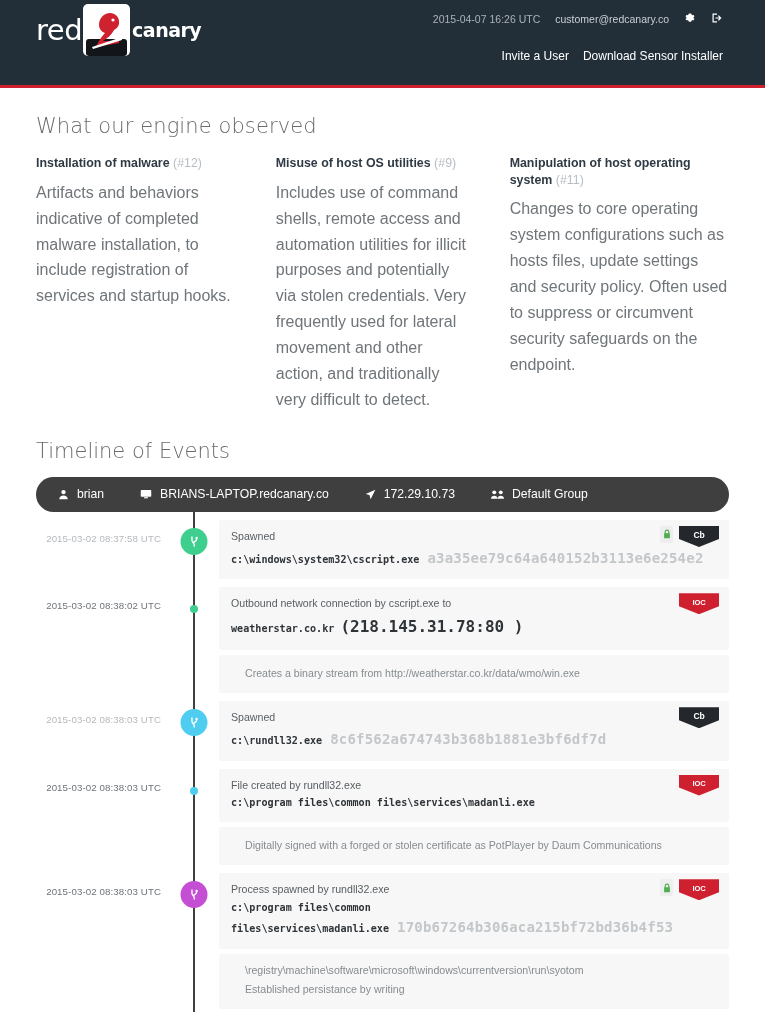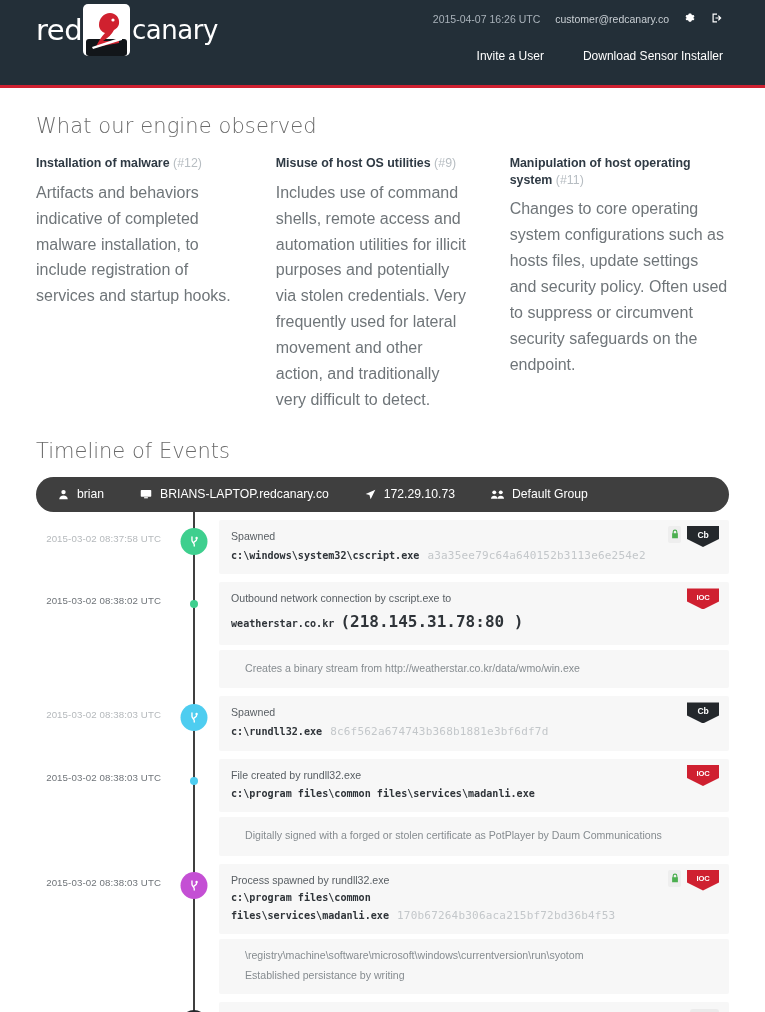--- a/index.html
+++ b/index.html
@@ -46,24 +46,24 @@
   }
   .logo-mark-inner {
     width: 100%; height: 100%;
     background: #12161a;
     border-radius: 3px;
     position: relative;
     overflow: hidden;
   }
   .logo-canary {
     color: #ffffff;
-    font-size: 26px;
+    font-size: 19px;
     letter-spacing: -0.5px;
     font-family: "DejaVu Sans", sans-serif;
-    font-weight: 400;
+    font-weight: 700;
   }
 
   .header-top-right {
     position: absolute;
     right: 42px;
     top: 12px;
     display: flex;
     align-items: center;
     gap: 15px;
     font-size: 10.5px;
@@ -75,21 +75,21 @@
     font-size: 12px;
     line-height: 1;
     cursor: pointer;
   }
 
   .header-nav {
     position: absolute;
     right: 42px;
     top: 49px;
     display: flex;
-    gap: 39px;
+    gap: 14px;
     font-size: 12px;
   }
   .header-nav a {
     color: #ffffff;
     text-decoration: none;
   }
 
   
   .page {
     padding: 0 36px;
@@ -246,23 +246,23 @@
   .evt-line2 {
     font-family: "DejaVu Sans Mono", monospace;
     font-size: 10.1px;
     color: #2f3439;
     line-height: 1.6;
     margin-top: 2px;
     font-weight: bold;
   }
   .evt-hash {
     font-family: "DejaVu Sans Mono", monospace;
-    font-size: 11px;
+    font-size: 14px;
     color: #c3c7ca;
-    font-weight: normal;
+    font-weight: bold;
     margin-left: 8px;
     letter-spacing: 0.2px;
   }
   .evt-paren {
     font-family: "DejaVu Sans Mono", monospace;
     font-size: 16px;
     color: #2f3439;
     font-weight: bold;
     text-align: right;
   }
@@ -275,21 +275,21 @@
     align-items: flex-start;
     gap: 6px;
   }
   .badge-lock {
     width: 13px; height: 17px;
     background: #eeeeee;
     border-radius: 2px;
     display: flex; align-items: center; justify-content: center;
   }
   .shield {
-    width: 32px; height: 21px;
+    width: 40px; height: 21px;
     display: flex; align-items: center; justify-content: center;
     font-size: 8.6px; font-weight: bold; color: #ffffff;
     padding-bottom: 3px;
     letter-spacing: -0.2px;
   }
   .shield.cb { background: #24282c; }
   .shield.ioc { background: #cf2030; font-size: 7.6px; }
 
   .pill {
     position: absolute;

